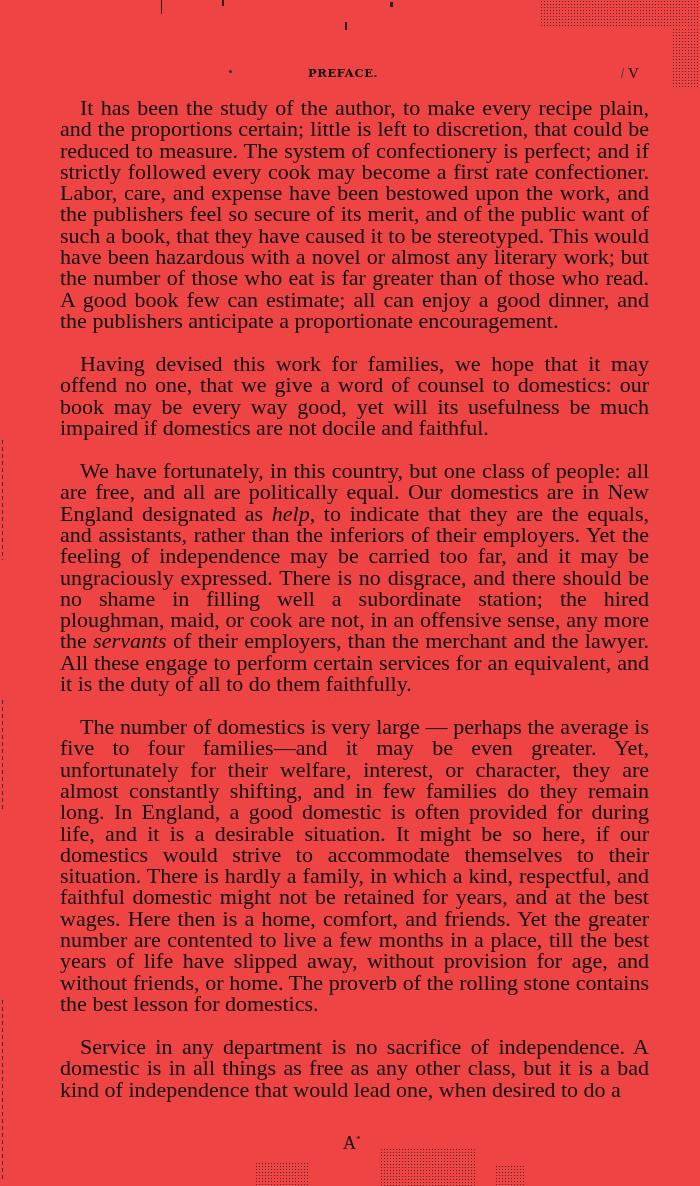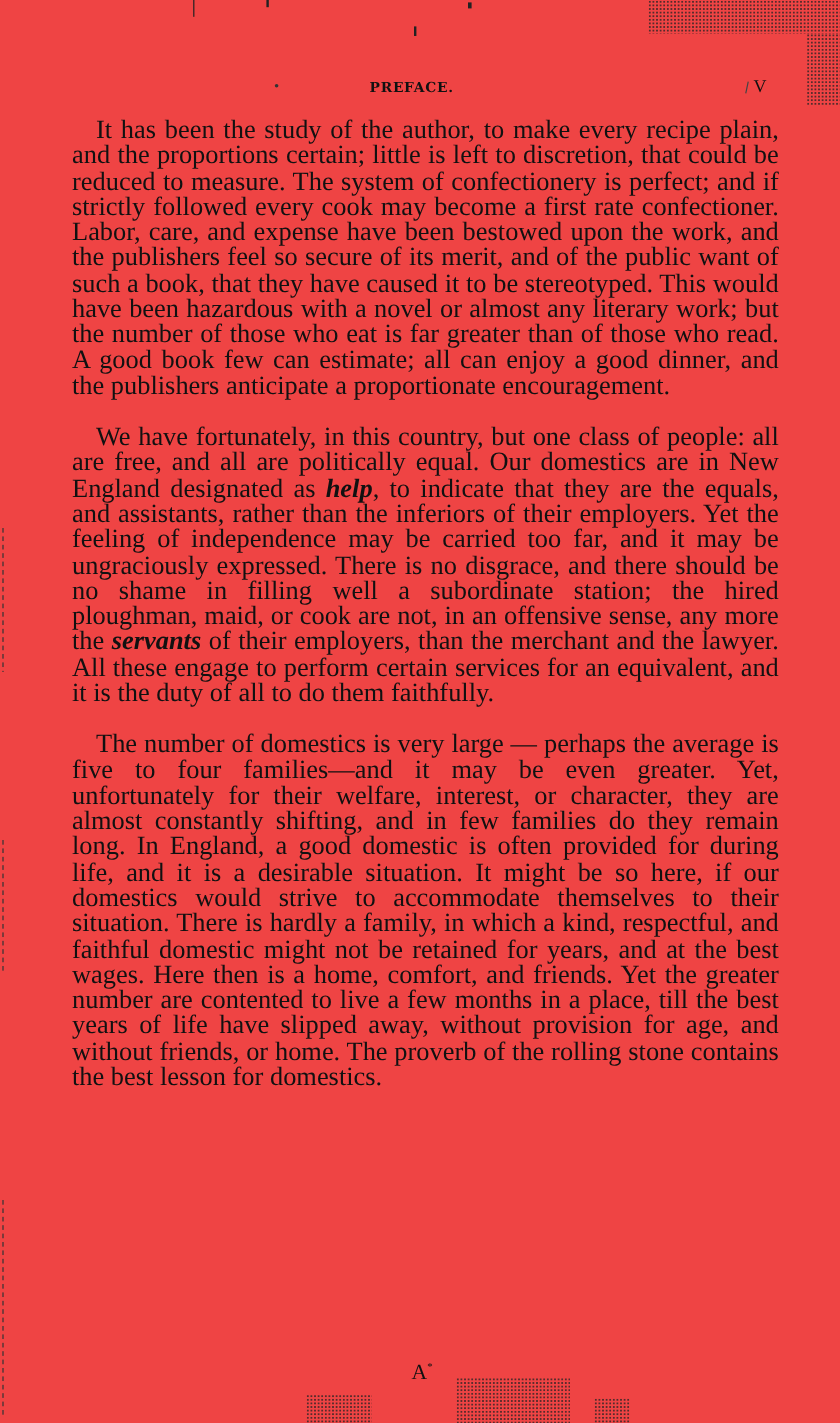--- a/index.html
+++ b/index.html
@@ -6,21 +6,21 @@
   body { width: 700px; height: 1186px; position: relative; overflow: hidden; }
   .page { position: absolute; left: 0; top: 0; width: 700px; height: 1186px; background: #ef4444; }
   .running-head { position: absolute; top: 66px; left: 0; width: 700px; height: 20px; }
   .head-title { position: absolute; left: 308px; top: 0; font-family: "DejaVu Serif", serif; font-weight: bold; font-size: 11.5px; letter-spacing: 0.6px; color: #111; }
   .head-dot { position: absolute; left: 229px; top: 4px; width: 3px; height: 3px; background: #333; border-radius: 50%; }
   .page-num { position: absolute; left: 628px; top: -1px; font-family: "Liberation Serif", serif; font-size: 15px; color: #111; }
   .page-num-mark { position: absolute; left: 622px; top: 2px; width: 1px; height: 10px; background: #444; transform: rotate(12deg); }
   .body-text { position: absolute; left: 60px; top: 97px; width: 589px; font-family: "Liberation Serif", serif; font-size: 22px; line-height: 21.3px; color: #111; text-align: justify; }
   .para { margin: 0 0 21.8px 0; text-indent: 20px; }
   .para:nth-child(2) { margin-top: 0; }
-  .para em { font-style: italic; font-weight: bold; }
+  .para em { font-style: italic; }
   .signature { position: absolute; left: 343px; top: 1133px; font-family: "Liberation Serif", serif; font-size: 18px; color: #111; }
   .signature sup { font-size: 9px; vertical-align: 7px; }
   .speck { position: absolute; background: #222; }
   .smudge { position: absolute; background-image: radial-gradient(#222 0.8px, transparent 1px); background-size: 3px 3px; opacity: 0.75; }
   .margin-rule { position: absolute; left: 2px; width: 1px; background-image: linear-gradient(#333 55%, transparent 45%); background-size: 1px 7px; }
 </style>
 </head>
 <body>
 
 <div class="page">
@@ -40,19 +40,21 @@
 
   <div class="running-head">
     <span class="head-dot"></span>
     <span class="head-title">PREFACE.</span>
     <span class="page-num-mark"></span>
     <span class="page-num">V</span>
   </div>
 
   <div class="body-text" id="body-text">
       <p class="para"><span>It has been the study of the author, to make every recipe plain, and the proportions certain; little is left to discretion, that could be reduced to measure. The system of confectionery is perfect; and if strictly followed every cook may become a first rate confectioner. Labor, care, and expense have been bestowed upon the work, and the publishers feel so secure of its merit, and of the public want of such a book, that they have caused it to be stereotyped. This would have been hazardous with a novel or almost any literary work; but the number of those who eat is far greater than of those who read. A good book few can estimate; all can enjoy a good dinner, and the publishers anticipate a proportionate encouragement.</span></p>
+      <p class="para"><span>Having devised this work for families, we hope that it may offend no one, that we give a word of counsel to domestics: our book may be every way good, yet will its usefulness be much impaired if domestics are not docile and faithful.</span></p>
       <p class="para"><span>We have fortunately, in this country, but one class of people: all are free, and all are politically equal. Our domestics are in New England designated as </span><em>help</em><span>, to indicate that they are the equals, and assistants, rather than the inferiors of their employers. Yet the feeling of independence may be carried too far, and it may be ungraciously expressed. There is no disgrace, and there should be no shame in filling well a subordinate station; the hired ploughman, maid, or cook are not, in an offensive sense, any more the </span><em>servants</em><span> of their employers, than the merchant and the lawyer. All these engage to perform certain services for an equivalent, and it is the duty of all to do them faithfully.</span></p>
       <p class="para"><span>The number of domestics is very large — perhaps the average is five to four families—and it may be even greater. Yet, unfortunately for their welfare, interest, or character, they are almost constantly shifting, and in few families do they remain long. In England, a good domestic is often provided for during life, and it is a desirable situation. It might be so here, if our domestics would strive to accommodate themselves to their situation. There is hardly a family, in which a kind, respectful, and faithful domestic might not be retained for years, and at the best wages. Here then is a home, comfort, and friends. Yet the greater number are contented to live a few months in a place, till the best years of life have slipped away, without provision for age, and without friends, or home. The proverb of the rolling stone contains the best lesson for domestics.</span></p>
+      <p class="para"><span>Service in any department is no sacrifice of independence. A domestic is in all things as free as any other class, but it is a bad kind of independence that would lead one, when desired to do a</span></p>
     </div>
 
   <div class="signature"><span>A</span><sup>*</sup></div>
 
 </div>
 
 </body></html>

